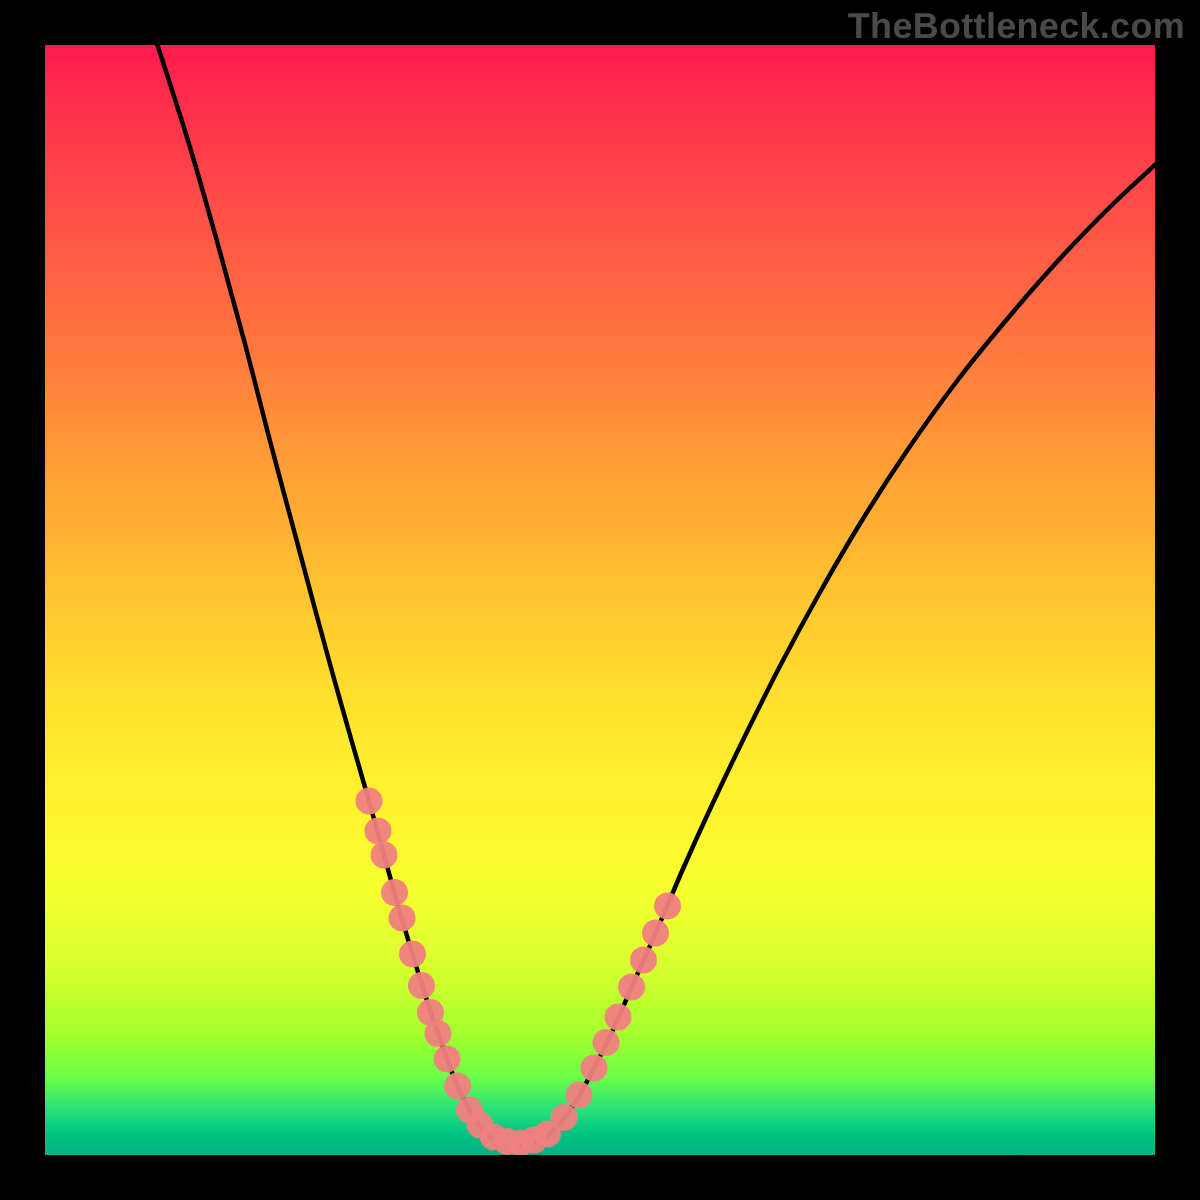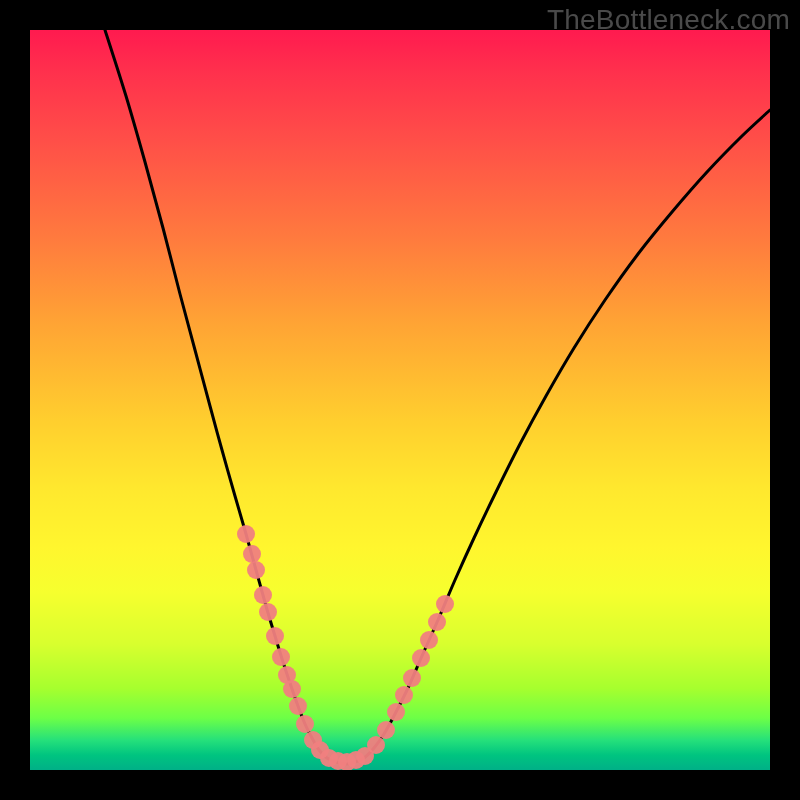--- a/index.html
+++ b/index.html
@@ -48,22 +48,22 @@
   }
   .curve-layer {
     position: absolute;
     inset: 0;
   }
   .attribution {
     position: absolute;
     top: 4px;
     right: 10px;
     color: #4a4a4a;
-    font-size: 28px;
-    font-weight: 400;
+    font-size: 24px;
+    font-weight: 700;
     letter-spacing: 0.2px;
     user-select: none;
   }
 </style>
 </head>
 <body>
 
 <div class="frame">
   <div class="attribution">TheBottleneck.com</div>
   <div class="plot-area">

